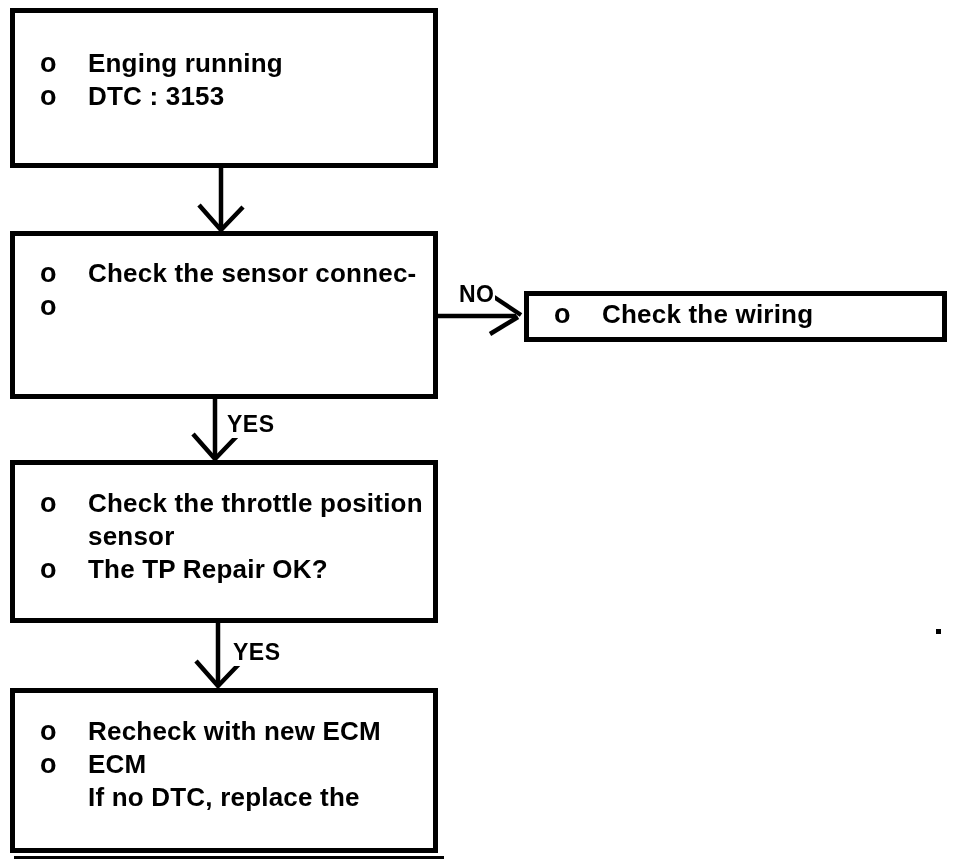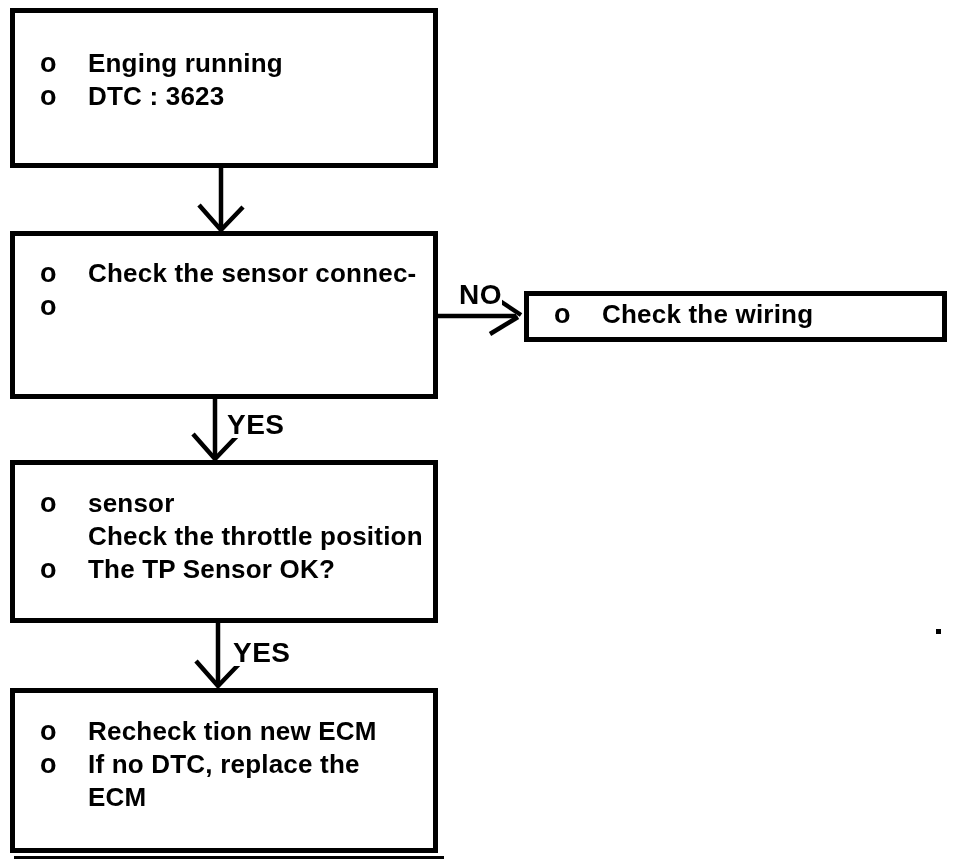--- a/index.html
+++ b/index.html
@@ -25,21 +25,21 @@
   .node-b5 { left: 524px; top: 291px; width: 423px; height: 51px;  padding-top: 2px; }
   .item { display: flex; align-items: flex-start; padding-left: 25px; }
   .bullet {
     flex: 0 0 48px; width: 48px;
     font-weight: bold; font-size: 27px; line-height: 33px;
   }
   .lines { font-weight: bold; font-size: 26px; line-height: 33px; }
   .ln { display: block; white-space: nowrap; letter-spacing: 0.2px; }
   .edge-label {
     position: absolute;
-    font-weight: bold; font-size: 28px; line-height: 27px;
+    font-weight: bold; font-size: 23px; line-height: 27px;
     letter-spacing: 0.5px;
     background: #ffffff;
   }
   .lbl-no    { left: 459px; top: 281px; }
   .lbl-yes-1 { left: 227px; top: 411px; }
   .lbl-yes-2 { left: 233px; top: 639px; }
   svg.arrows {
     position: absolute; left: 0; top: 0;
     width: 960px; height: 864px;
     pointer-events: none;
@@ -55,21 +55,21 @@
   <div class="node node-b1">
     <div class="item">
       <span class="bullet">o</span>
       <span class="lines">
         <span class="ln">Enging running</span>
       </span>
     </div>
     <div class="item">
       <span class="bullet">o</span>
       <span class="lines">
-        <span class="ln">DTC : 3623</span>
+        <span class="ln">DTC : 3153</span>
       </span>
     </div>
   </div>
 
   <div class="node node-b2">
     <div class="item">
       <span class="bullet">o</span>
       <span class="lines">
         <span class="ln">Check the sensor connec-</span>
       </span>
@@ -85,44 +85,44 @@
       <span class="lines">
         <span class="ln">Check the wiring</span>
       </span>
     </div>
   </div>
 
   <div class="node node-b3">
     <div class="item">
       <span class="bullet">o</span>
       <span class="lines">
+        <span class="ln">Check the throttle position</span>
         <span class="ln">sensor</span>
-        <span class="ln">Check the throttle position</span>
       </span>
     </div>
     <div class="item">
       <span class="bullet">o</span>
       <span class="lines">
-        <span class="ln">The TP Sensor OK?</span>
+        <span class="ln">The TP Repair OK?</span>
       </span>
     </div>
   </div>
 
   <div class="node node-b4">
     <div class="item">
       <span class="bullet">o</span>
       <span class="lines">
-        <span class="ln">Recheck tion new ECM</span>
+        <span class="ln">Recheck with new ECM</span>
       </span>
     </div>
     <div class="item">
       <span class="bullet">o</span>
       <span class="lines">
+        <span class="ln">ECM</span>
         <span class="ln">If no DTC, replace the</span>
-        <span class="ln">ECM</span>
       </span>
     </div>
   </div>
 
   <svg class="arrows" viewBox="0 0 960 864">
     <g stroke="#000" stroke-width="4.5" fill="none">
       <line x1="221" y1="167" x2="221" y2="230"></line>
       <polyline points="199,205 221,230 243,207"></polyline>
     </g>
     <g stroke="#000" stroke-width="4.5" fill="none">

